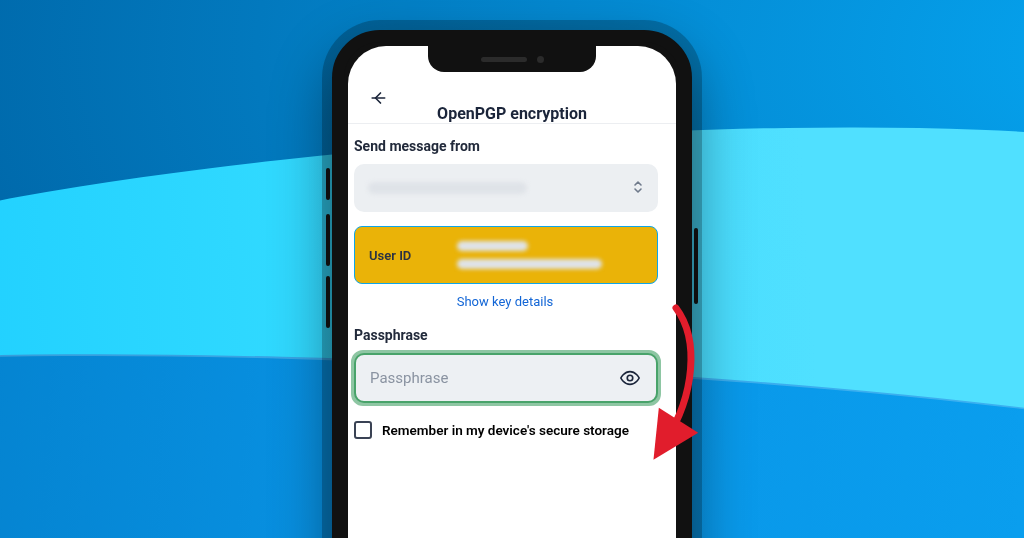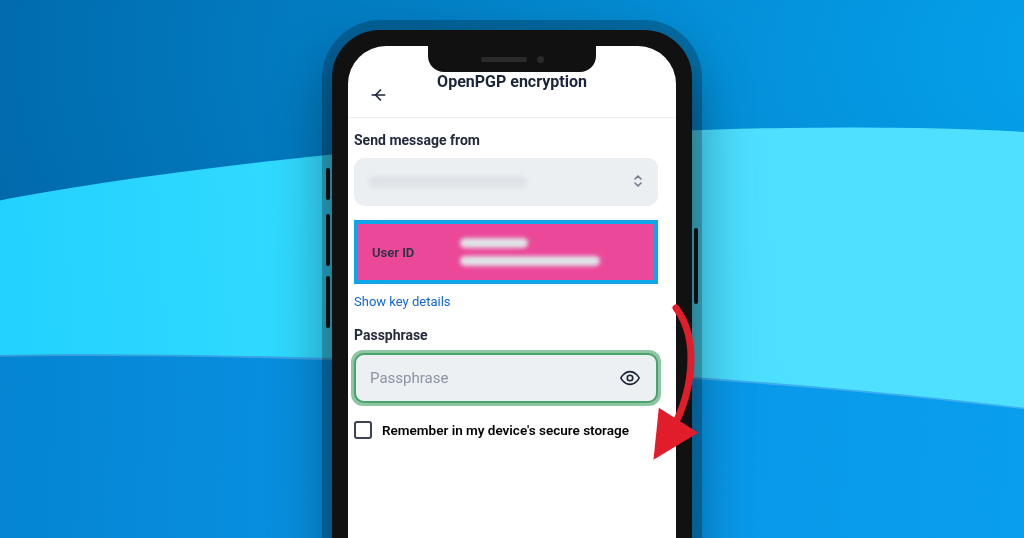--- a/index.html
+++ b/index.html
@@ -61,21 +61,21 @@
 
   .side-btn { position:absolute; background:#0e0e0e; border-radius:4px; }
   .sb-left1 { left:-18px; top:126px; width:4px; height:32px; }
   .sb-left2 { left:-18px; top:172px; width:4px; height:52px; }
   .sb-left3 { left:-18px; top:234px; width:4px; height:52px; }
   .sb-right { right:-18px; top:186px; width:4px; height:76px; }
 
   
   .screen { position:absolute; inset:0; padding-top:26px; }
   .topbar {
-    height: 46px; display:flex; align-items:flex-start; justify-content:center;
+    height: 52px; display:flex; align-items:flex-end; justify-content:center;
     border-bottom: 1px solid #eceef1; position:relative;
   }
   .back {
     position:absolute; left:12px; top:0; bottom:0; width:36px;
     display:flex; align-items:center; justify-content:center;
     color:#1b253a; cursor:pointer;
   }
   .title { font-size: 16px; font-weight:700; color:#1b253a; }
 
   .content { padding: 14px 18px 0 6px; color:#1b253a; }
@@ -83,29 +83,29 @@
 
   .select {
     position:relative; height:48px; border-radius:10px;
     background:#eceff2; display:flex; align-items:center;
     padding: 0 42px 0 14px;
   }
   .chev { position:absolute; right:14px; top:50%; transform:translateY(-50%); color:#6f7a8b; font-size:14px; line-height:1; }
   .blur-pill { height:12px; border-radius:7px; background:#dfe3e8; filter: blur(2.2px); }
 
   .card {
-    margin-top:14px; border:4px solid #0ea5e9; border-radius:0;
-    background:#ec4899; overflow:hidden;
+    margin-top:14px; border:1px solid #0ea5e9; border-radius:8px;
+    background:#eab308; overflow:hidden;
   }
   .row { display:flex; align-items:center; padding:14px 14px; gap:14px; }
   .row + .row { border-top:1px solid #f0f2f5; }
   .row .k { flex:0 0 74px; font-size:13px; font-weight:600; color:#2a3243; }
   .row .v { flex:1; display:flex; align-items:center; }
 
-  .link-row { display:flex; justify-content:flex-start; padding:10px 2px 0 0; }
+  .link-row { display:flex; justify-content:center; padding:10px 2px 0 0; }
   .link { color:#1366d6; font-size:13px; cursor:pointer; }
 
   .section-spacer { height:18px; }
 
   .pass-wrap {
     position:relative; height:50px; border-radius:10px;
     background:#edf0f3; display:flex; align-items:center;
     box-shadow: inset 0 0 0 2px #49a36a;
     border-radius:10px;
   }

